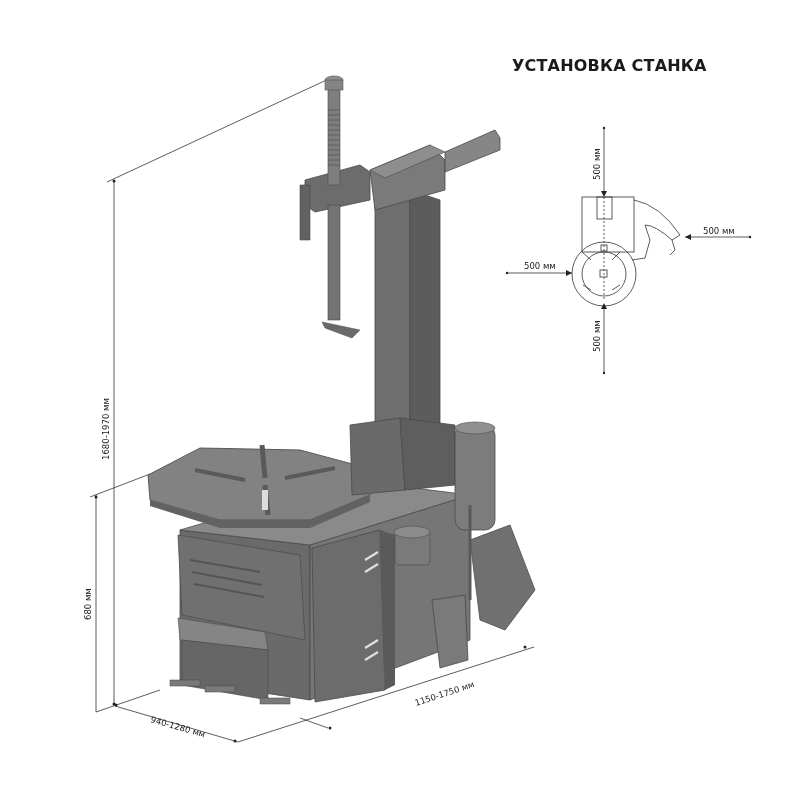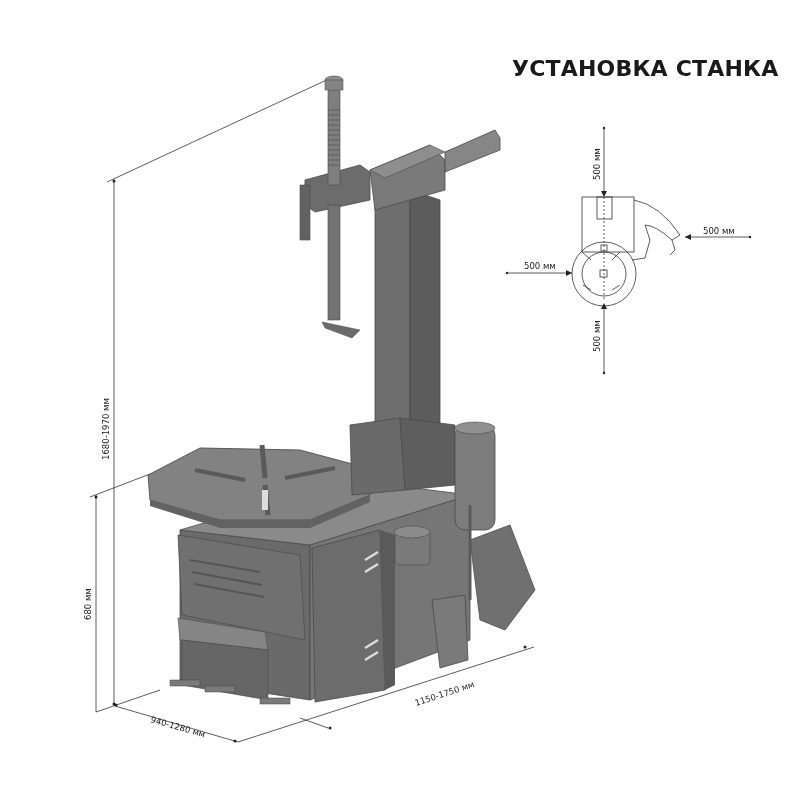--- a/index.html
+++ b/index.html
@@ -1,17 +1,17 @@
 <!DOCTYPE html>
 <html><head>
 <meta charset="utf-8">
 <style>
   html, body { margin: 0; padding: 0; background: #ffffff; }
   body { width: 800px; height: 800px; position: relative; overflow: hidden; font-family: "DejaVu Sans", sans-serif; }
-  .title { position: absolute; left: 512px; top: 56px; font-size: 22px; font-weight: bold; color: #1a1a1a; letter-spacing: 0.2px; font-family: "DejaVu Sans", sans-serif; }
+  .title { position: absolute; left: 512px; top: 56px; font-size: 16px; font-weight: bold; color: #1a1a1a; letter-spacing: 0.2px; font-family: "DejaVu Sans", sans-serif; }
   svg.main { position: absolute; left: 0; top: 0; }
   .dimtext { font-family: "DejaVu Sans", sans-serif; font-size: 8.5px; fill: #222; }
 </style>
 </head>
 <body>
 
 <div class="title">УСТАНОВКА СТАНКА</div>
 
 <svg class="main" width="800" height="800" viewBox="0 0 800 800">
   <defs>

